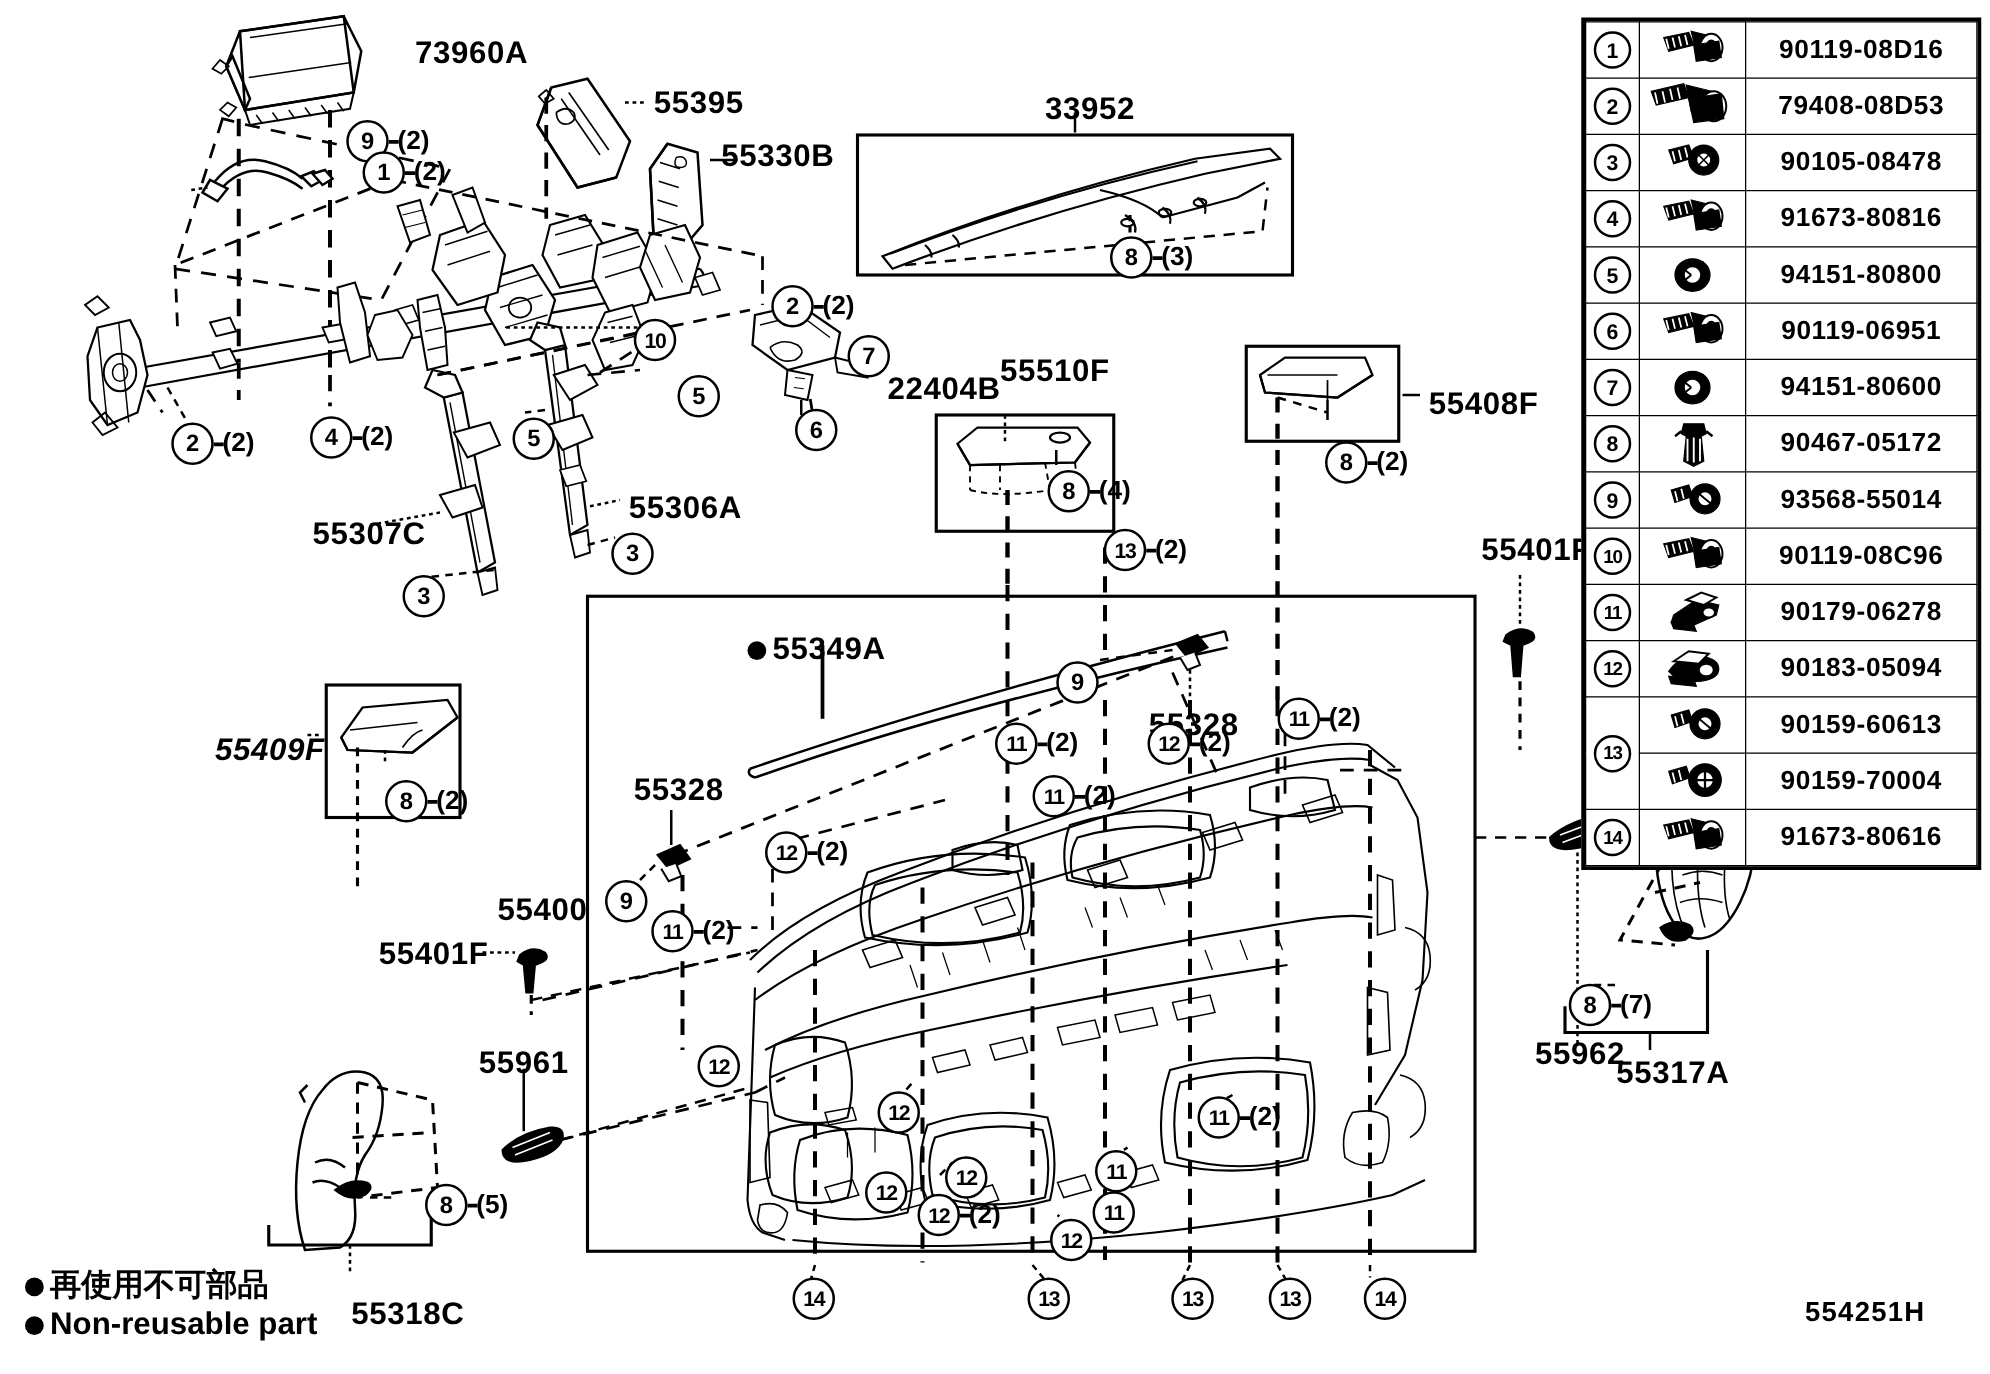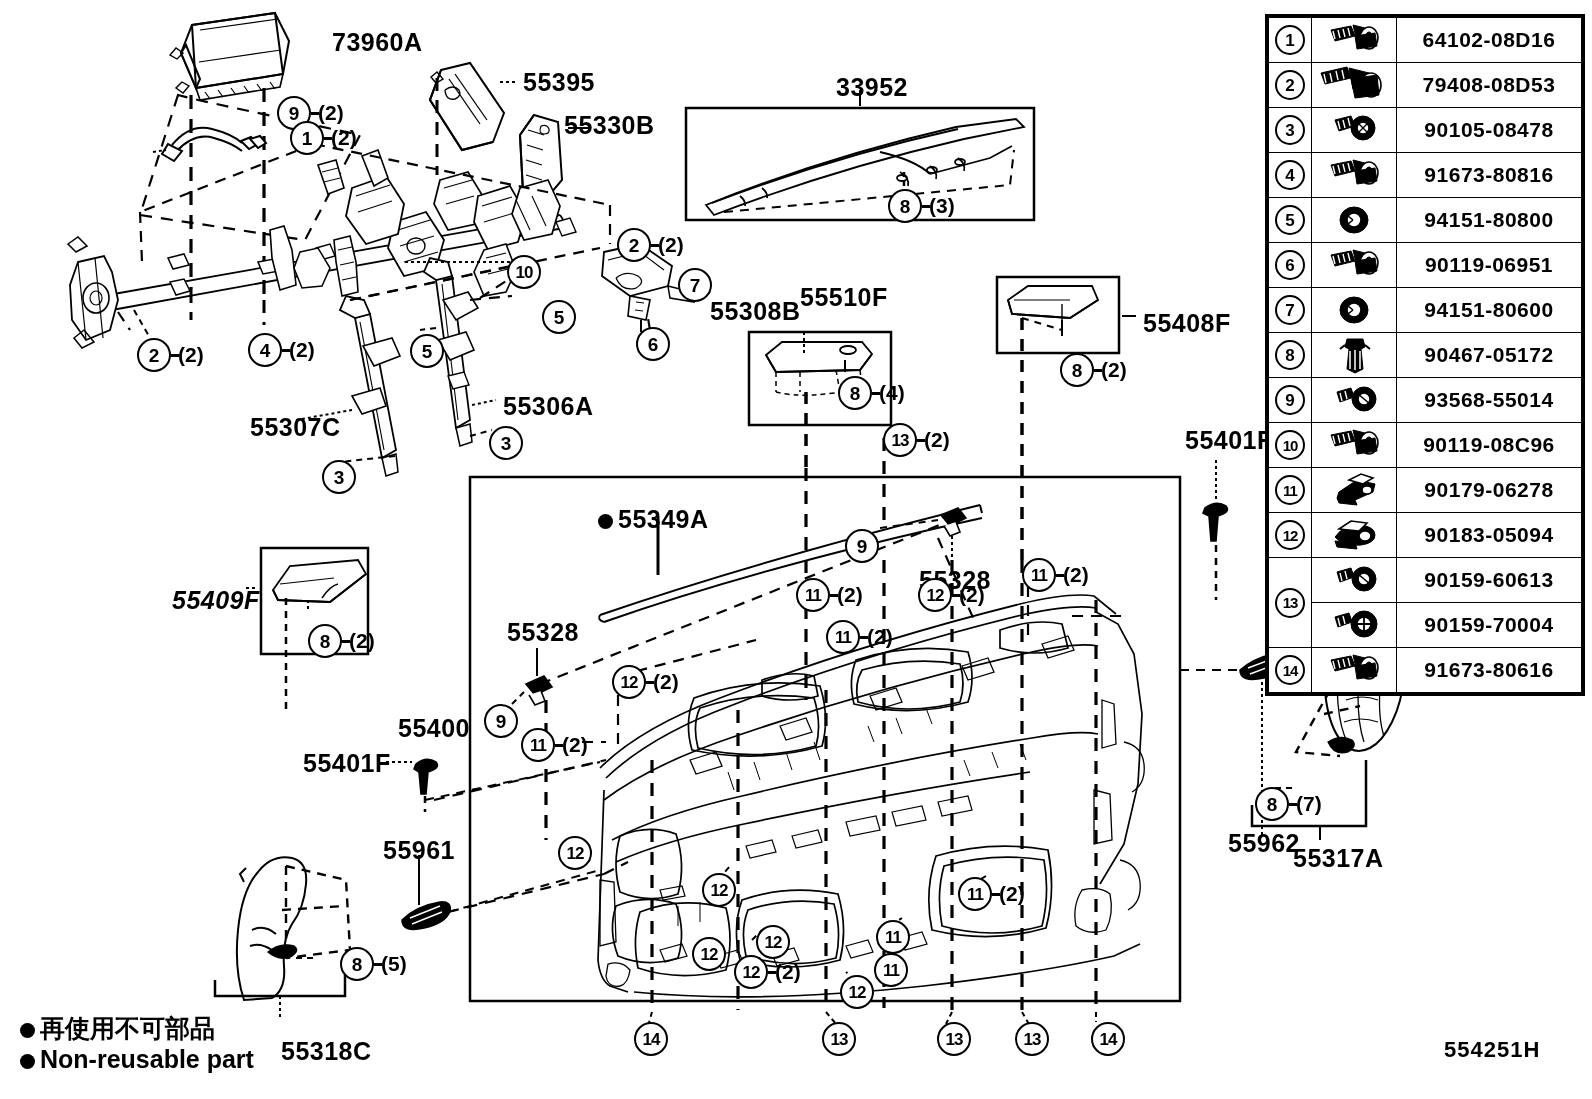--- a/index.html
+++ b/index.html
@@ -445,23 +445,23 @@
       <path d="M652,1012 L648,1026"></path>
       <path d="M826,1012 L836,1024"></path>
       <path d="M952,1012 L946,1024"></path>
       <path d="M1022,1012 L1030,1026"></path>
       <path d="M1096,1012 L1096,1022"></path>
     </g>
   </svg>
 
   <div class="plabel" style="left:332px;top:30px;">73960A</div>
   <div class="plabel" style="left:523px;top:70px;">55395</div>
-  <div class="plabel" style="left:564px;top:113px;text-align:right;">55330B</div>
+  <div class="plabel" style="left:577px;top:113px;text-align:right;">55330B</div>
   <div class="plabel" style="left:836px;top:75px;">33952</div>
-  <div class="plabel" style="left:710px;top:299px;">55308B</div>
+  <div class="plabel" style="left:710px;top:299px;">22404B</div>
   <div class="plabel" style="left:800px;top:285px;">55510F</div>
   <div class="plabel" style="left:1143px;top:311px;">55408F</div>
   <div class="plabel" style="left:503px;top:394px;">55306A</div>
   <div class="plabel" style="left:250px;top:415px;">55307C</div>
   <div class="plabel" style="left:172px;top:588px;font-style:italic;">55409F</div>
   <div class="plabel" style="left:598px;top:507px;">
     <span class="bullet"></span><span>55349A</span>
   </div>
   <div class="plabel" style="left:507px;top:620px;">55328</div>
   <div class="plabel" style="left:919px;top:568px;">55328</div>
@@ -575,21 +575,21 @@
             <td class="c-img">
               <svg class="fastener" width="74" height="40" viewBox="0 0 74 40">
                 <path d="M14,10 L34,6 L38,16 L18,21 Z" fill="#000" stroke="#000" stroke-width="1"></path>
                 <path d="M16,11 l2,8 M21,10 l2,8 M26,9 l2,8 M31,8 l2,8" stroke="#fff" stroke-width="1.4"></path>
                 <path d="M36,5 L52,9 L56,24 L40,22 Z" fill="#000" stroke="#000" stroke-width="1"></path>
                 <ellipse cx="52" cy="18" rx="9" ry="11" fill="#fff" stroke="#000" stroke-width="1.6"></ellipse>
                 <ellipse cx="52" cy="18" rx="4" ry="6" fill="#000" stroke="#000" stroke-width="1"></ellipse>
                 <path d="M38,16 L58,13 L60,26 L40,29 Z" fill="#000" stroke="#000" stroke-width="1"></path>
               </svg>
             </td>
-            <td class="c-no">64102-08D16</td>
+            <td class="c-no">90119-08D16</td>
           </tr>
           <tr>
             <td class="c-idx"><span class="idxcircle">2</span></td>
             <td class="c-img">
               <svg class="fastener" width="74" height="40" viewBox="0 0 74 40">
                 <path d="M4,8 L30,2 L34,13 L8,19 Z" fill="#000" stroke="#000" stroke-width="1"></path>
                 <path d="M7,9 l2,9 M13,8 l2,9 M19,6 l2,9 M25,5 l2,9" stroke="#fff" stroke-width="1.4"></path>
                 <path d="M32,3 L52,8 L56,28 L36,24 Z" fill="#000" stroke="#000" stroke-width="1"></path>
                 <ellipse cx="54" cy="20" rx="10" ry="12" fill="#fff" stroke="#000" stroke-width="1.6"></ellipse>
                 <ellipse cx="54" cy="20" rx="5" ry="7" fill="#000" stroke="#000" stroke-width="1"></ellipse>

